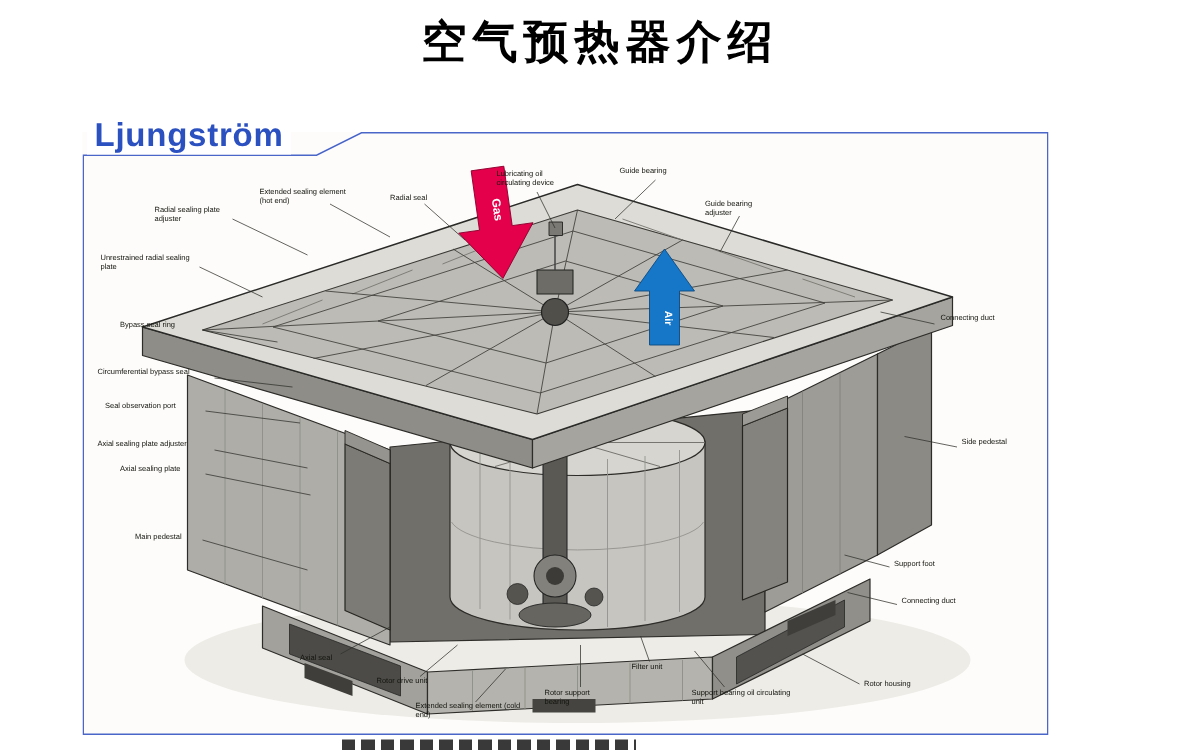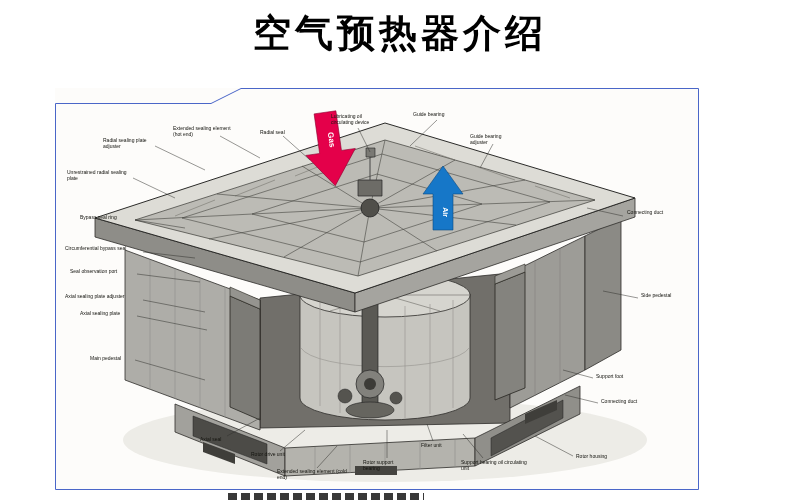--- a/index.html
+++ b/index.html
@@ -1,21 +1,21 @@
 <!DOCTYPE html>
 <html><head>
 <meta charset="utf-8">
 <style>
   * { margin:0; padding:0; box-sizing:border-box; }
   html,body { width:800px; height:500px; }
   body { position:relative; background:#ffffff; overflow:hidden;
          font-family:"Liberation Sans", sans-serif; }
 
   .title { position:absolute; top:8px; left:0; width:100%; text-align:center;
-           font-size:38px; font-weight:800; letter-spacing:4px; color:#000;
+           font-size:30px; font-weight:800; letter-spacing:4px; color:#000;
            font-family:"DejaVu Sans", sans-serif; }
 
   .frame { position:absolute; left:55px; top:88px; width:644px; height:402px;
            background:#fdfcfa; }
   .frame > svg { position:absolute; left:0; top:0; }
 
   .brand { position:absolute; left:3px; top:-11px; padding:0 5px; background:#fff;
            color:#2b50c0; font-size:22px; font-weight:bold; letter-spacing:.5px; }
 
   .lbl { position:absolute; font-size:5px; line-height:1.15; color:#14140f;
@@ -131,20 +131,21 @@
       <line x1="538" y1="290" x2="508" y2="282"></line>
       <line x1="543" y1="315" x2="510" y2="307"></line>
       <line x1="518" y1="368" x2="480" y2="348"></line>
       <line x1="262" y1="380" x2="282" y2="358"></line>
       <line x1="332" y1="370" x2="332" y2="342"></line>
       <line x1="378" y1="353" x2="372" y2="336"></line>
       <line x1="428" y1="370" x2="408" y2="346"></line>
     </g>
   </svg>
 
+  <div class="brand">Ljungström</div>
 
   <div class="lbl" style="left:48px;top:50px;">Radial sealing plate adjuster</div>
   <div class="lbl" style="left:118px;top:38px;">Extended sealing element (hot end)</div>
   <div class="lbl" style="left:12px;top:82px;">Unrestrained radial sealing plate</div>
   <div class="lbl n" style="left:25px;top:127px;">Bypass seal ring</div>
   <div class="lbl" style="left:10px;top:158px;">Circumferential bypass seal</div>
   <div class="lbl" style="left:15px;top:181px;">Seal observation port</div>
   <div class="lbl" style="left:10px;top:206px;">Axial sealing plate adjuster</div>
   <div class="lbl n" style="left:25px;top:223px;">Axial sealing plate</div>
   <div class="lbl n" style="left:35px;top:268px;">Main pedestal</div>

